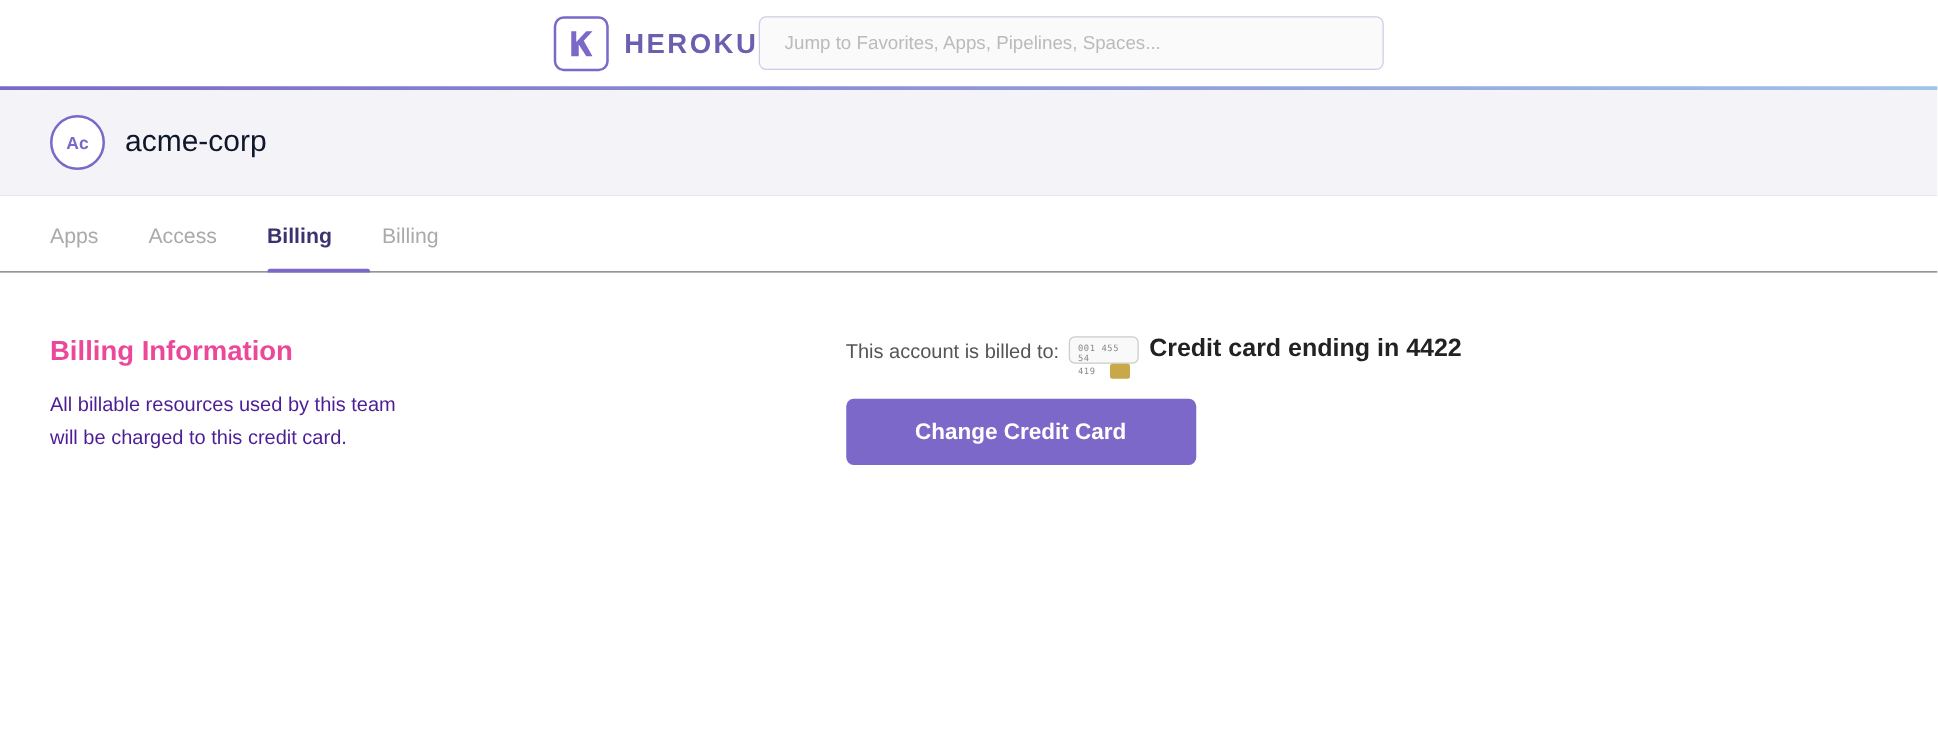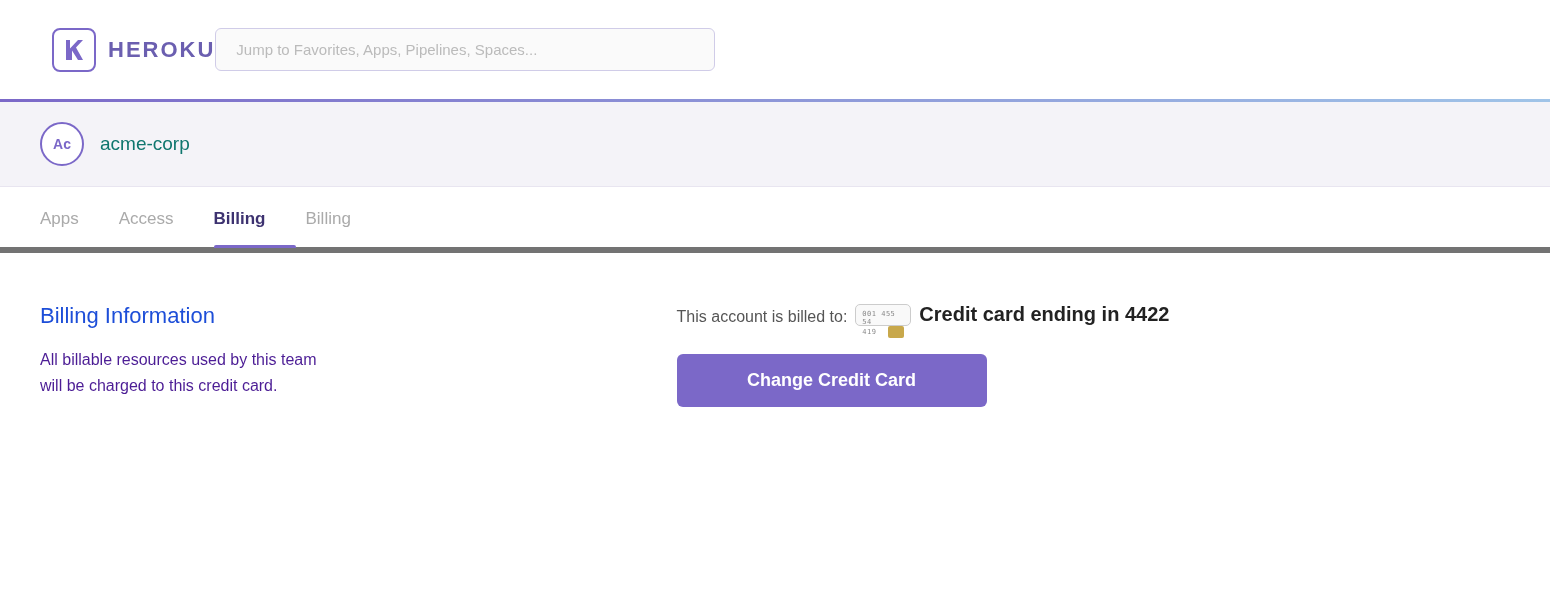--- a/index.html
+++ b/index.html
@@ -8,23 +8,23 @@
       background: #fff;
       color: #333;
       width: 1550px;
       min-height: 590px;
     }
 
     
     .header {
       display: flex;
       align-items: center;
-      justify-content: flex-start;
-      padding: 0 52px;
-      height: 102px;
+      justify-content: center;
+      padding: 0 40px;
+      height: 72px;
       background: #fff;
       border-bottom: 3px solid;
       border-image: linear-gradient(to right, #7b68c8, #a0c4e8) 1;
     }
 
     .logo-area {
       display: flex;
       align-items: center;
       gap: 12px;
     }
@@ -88,32 +88,32 @@
       display: flex;
       align-items: center;
       justify-content: center;
       font-size: 14px;
       font-weight: 600;
       color: #7b68c8;
       background: #fff;
     }
 
     .account-name {
-      font-size: 19px;
+      font-size: 24px;
       font-weight: 500;
-      color: #0f766e;
+      color: #0f172a;
     }
 
     
     .tabs {
       display: flex;
       align-items: center;
       padding: 0 40px;
       background: #fff;
-      border-bottom: 6px solid #737373;
+      border-bottom: 1px solid #737373;
     }
 
     .tab {
       padding: 22px 30px 18px 0;
       font-size: 17px;
       color: #aaa;
       cursor: pointer;
       position: relative;
       margin-right: 10px;
       text-decoration: none;
@@ -142,22 +142,22 @@
       gap: 40px;
     }
 
     .billing-left {
       flex: 0 0 auto;
       max-width: 400px;
     }
 
     .billing-title {
       font-size: 22px;
-      font-weight: 400;
-      color: #1d4ed8;
+      font-weight: 700;
+      color: #ec4899;
       margin-bottom: 18px;
     }
 
     .billing-description {
       font-size: 16px;
       color: #4c1d95;
       line-height: 1.6;
     }
 
     .billing-right {
@@ -216,21 +216,21 @@
 
     .change-cc-button {
       background: #7b68c8;
       color: #fff;
       border: none;
       border-radius: 6px;
       padding: 16px 40px;
       font-size: 18px;
       font-weight: 600;
       cursor: pointer;
-      width: 310px;
+      width: 280px;
     }
   </style>
 </head>
 <body>
 
 <header class="header">
   <div class="logo-area">
     <div class="logo-icon">
       <svg viewBox="0 0 28 28" fill="none" xmlns="http://www.w3.org/2000/svg">
         <path d="M6 4h4v8.5l8-8.5h5l-7 7.5L23 24h-5l-6-9.5V24H6V4z" fill="#7b68c8"></path>

